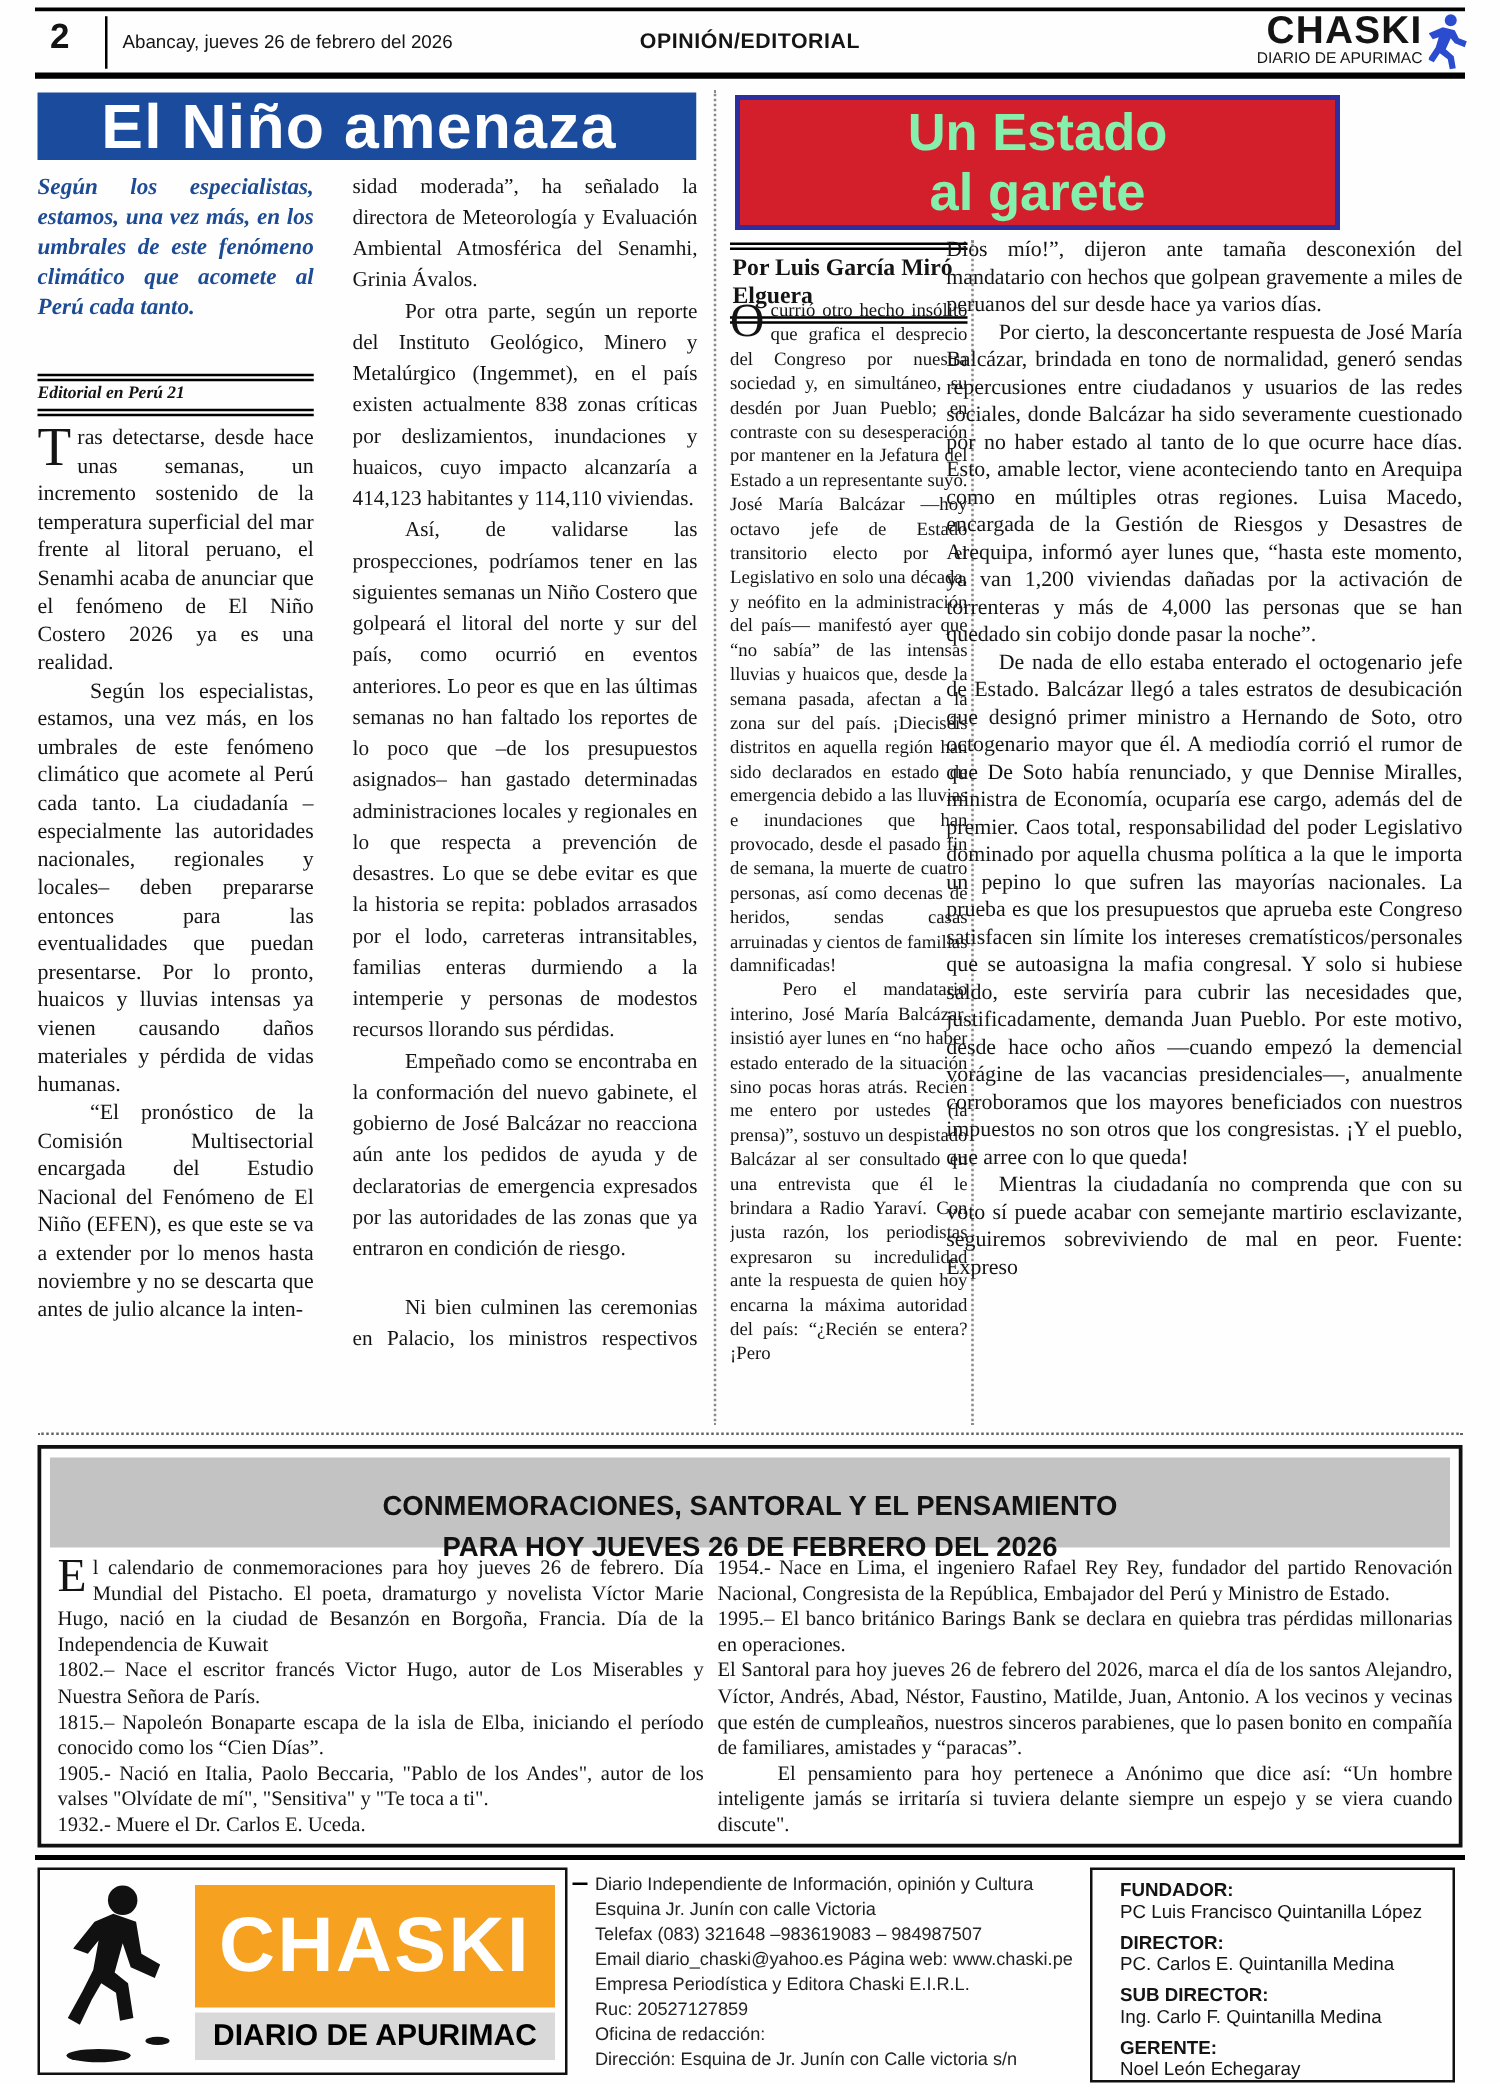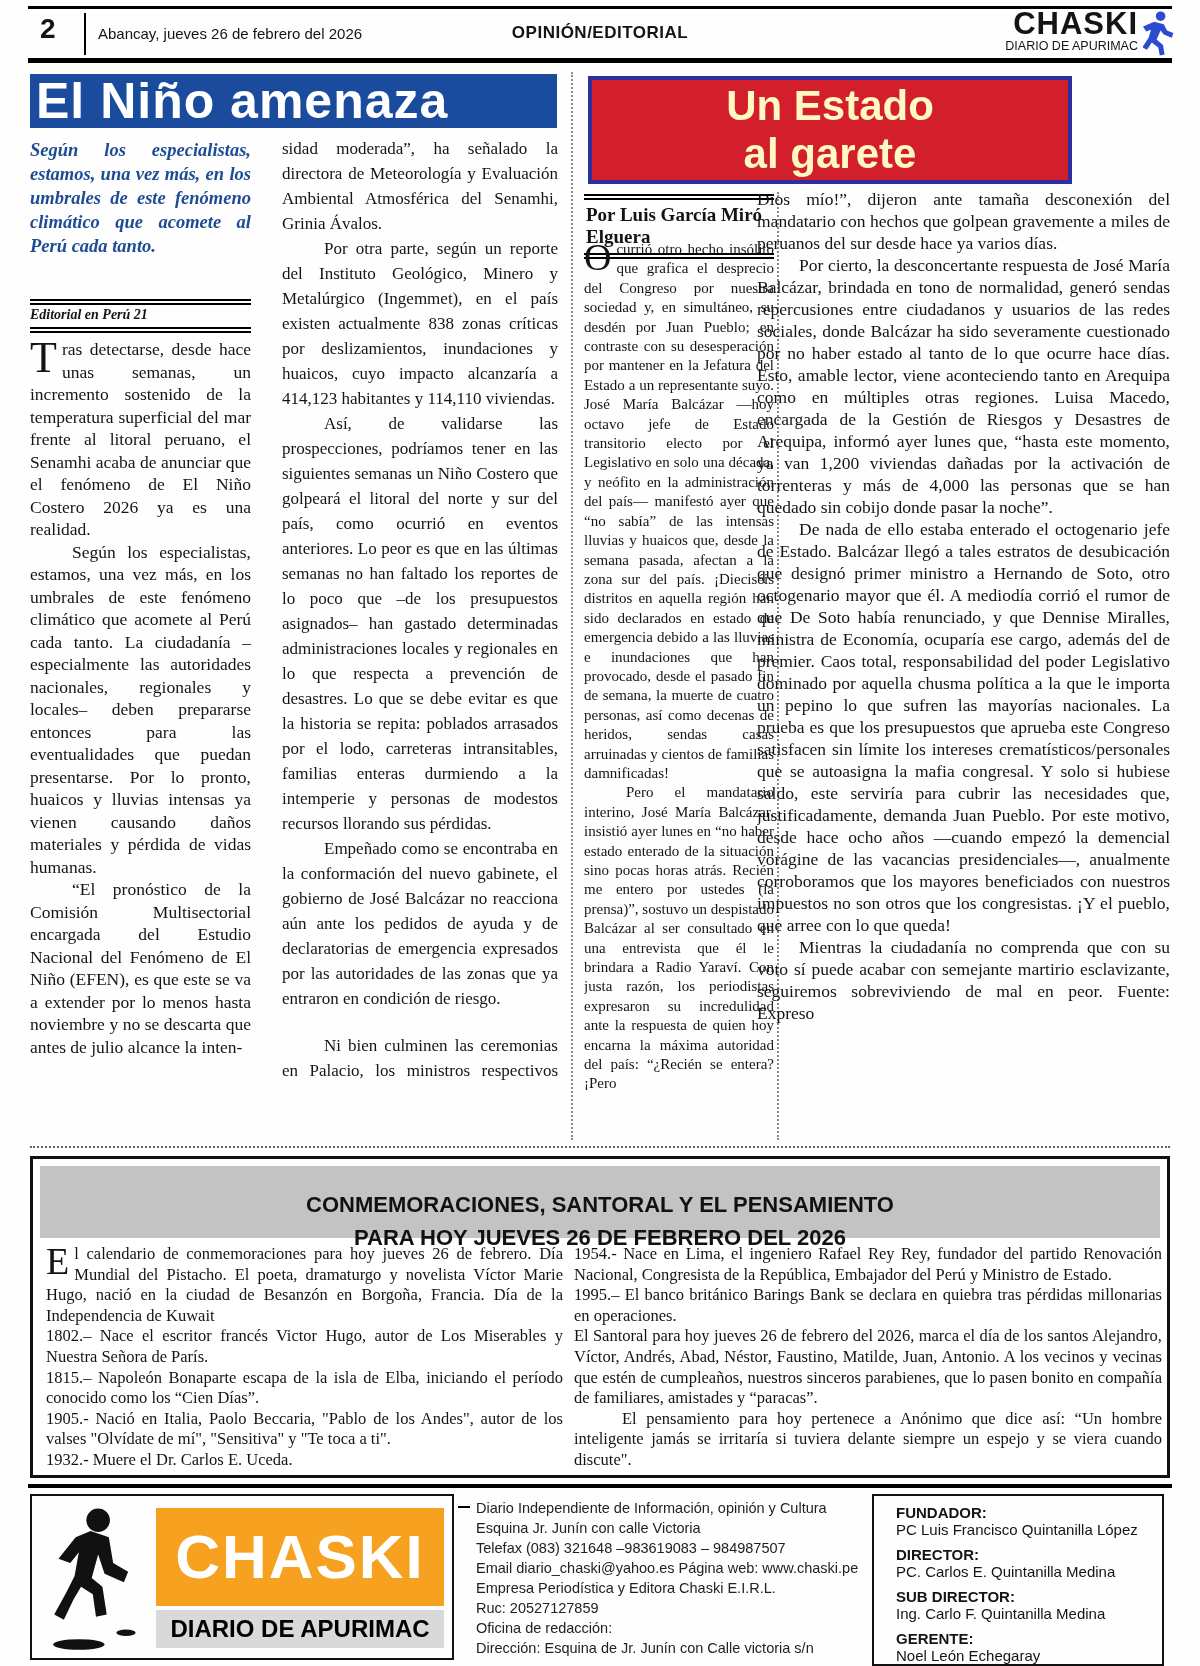--- a/index.html
+++ b/index.html
@@ -22,30 +22,30 @@
   #hdr-rule{left:28px;top:58px;width:1144px;height:5px;background:#000;}
   
   .vdot{border-left:2px dotted #8a8a8a;width:0;}
   #divider-articles{left:571px;top:72px;height:1068px;}
   #divider-rcols{left:777px;top:192px;height:948px;}
   #divider-dotted{left:30px;top:1146px;width:1140px;border-top:2px dotted #666;height:0;}
   
   .drule{height:2px;border-top:2px solid #000;border-bottom:2px solid #000;}
   
   #la-titlebar{left:30px;top:74px;width:527px;height:54px;background:#1a4b9d;}
-  #la-titlebar span{color:#fff;font:bold 50px/55px "Liberation Sans",sans-serif;letter-spacing:1px;padding-left:6px;display:block;}
+  #la-titlebar span{color:#fff;font:bold 50px/55px "Liberation Sans",sans-serif;letter-spacing:1px;padding-left:28px;display:block;margin-left:23px;}
   #la-intro{left:30px;top:138px;width:221px;color:#1d4b94;font-weight:bold;font-style:italic;font-size:18.5px;line-height:24px;text-align:justify;}
   #la-rule1{left:30px;top:299px;width:221px;}
   #la-label{left:30px;top:307px;font-weight:bold;font-style:italic;font-size:14px;}
   #la-rule2{left:30px;top:327px;width:221px;}
   #la-col1{left:30px;top:338px;width:221px;height:754px;font-size:17.5px;line-height:22.5px;text-align:justify;overflow:hidden;}
   #la-col2{left:282px;top:136px;width:276px;height:950px;font-size:17px;line-height:25px;text-align:justify;overflow:hidden;}
   
   #ra-titlebox{left:588px;top:76px;width:484px;height:108px;background:#d21f2b;border:4px solid #2d2f9f;box-sizing:border-box;text-align:center;padding-top:2px;}
-  #ra-titlebox div{color:#fef9c3;font:bold 42px/48px "Liberation Sans",sans-serif;}
+  #ra-titlebox div{color:#86efac;font:bold 42px/48px "Liberation Sans",sans-serif;}
   #ra-byline-block{left:584px;top:194px;width:190px;}
   #ra-byline{font-weight:bold;font-size:19px;padding:4px 0 5px 2px;}
   #ra-col1{left:584px;top:240px;width:190px;height:850px;font-size:15px;line-height:19.4px;text-align:justify;overflow:hidden;}
   #ra-col2{left:757px;top:188px;width:413px;height:900px;font-size:17.5px;line-height:22px;text-align:justify;overflow:hidden;}
   
   p.par{margin:0;}
   p.ind{text-indent:42px;}
   p.gap{margin-top:22px;}
   .dropcap{float:left;font-size:44px;line-height:36px;padding:2px 5px 0 0;}
   .dropcap.small{font-size:38px;line-height:31px;}

